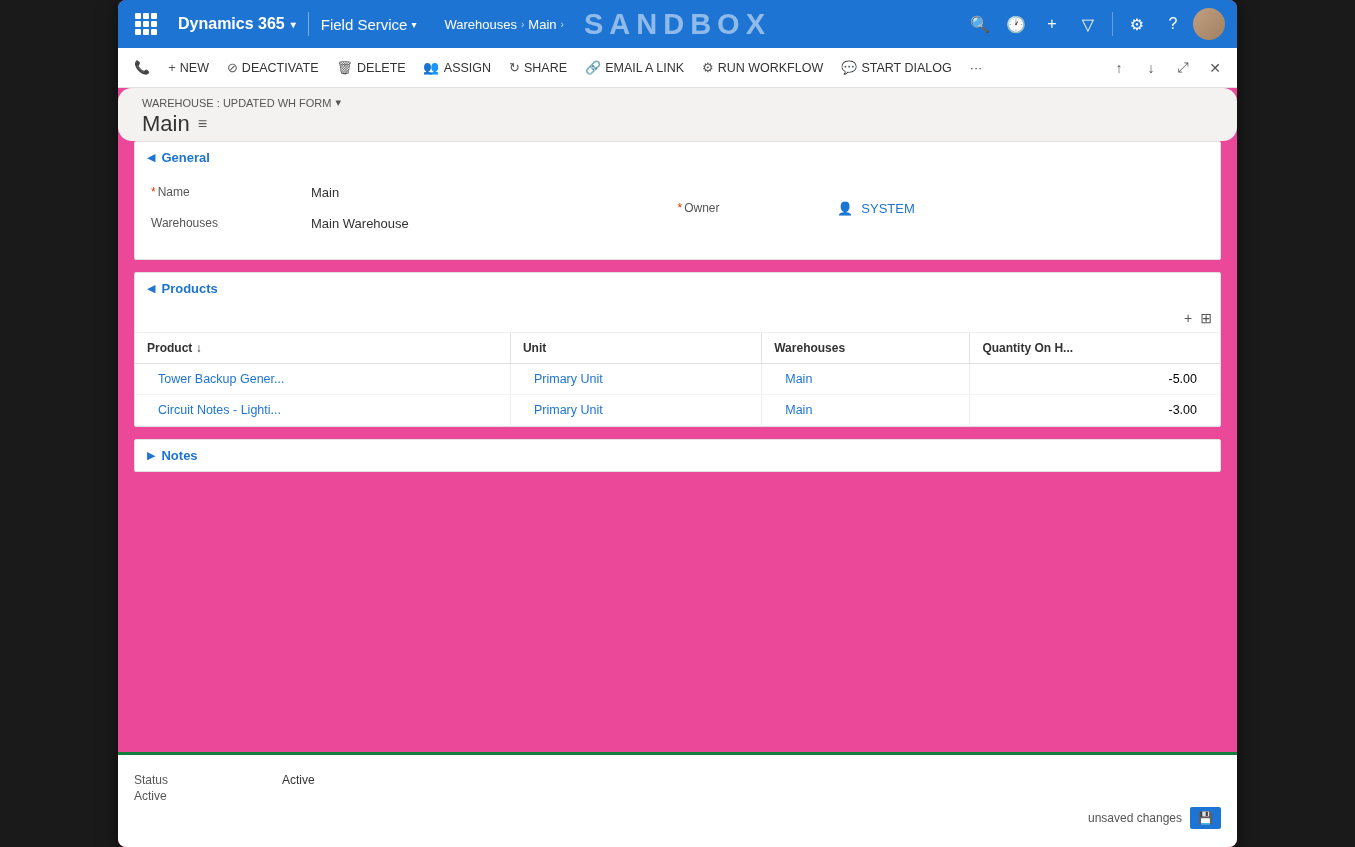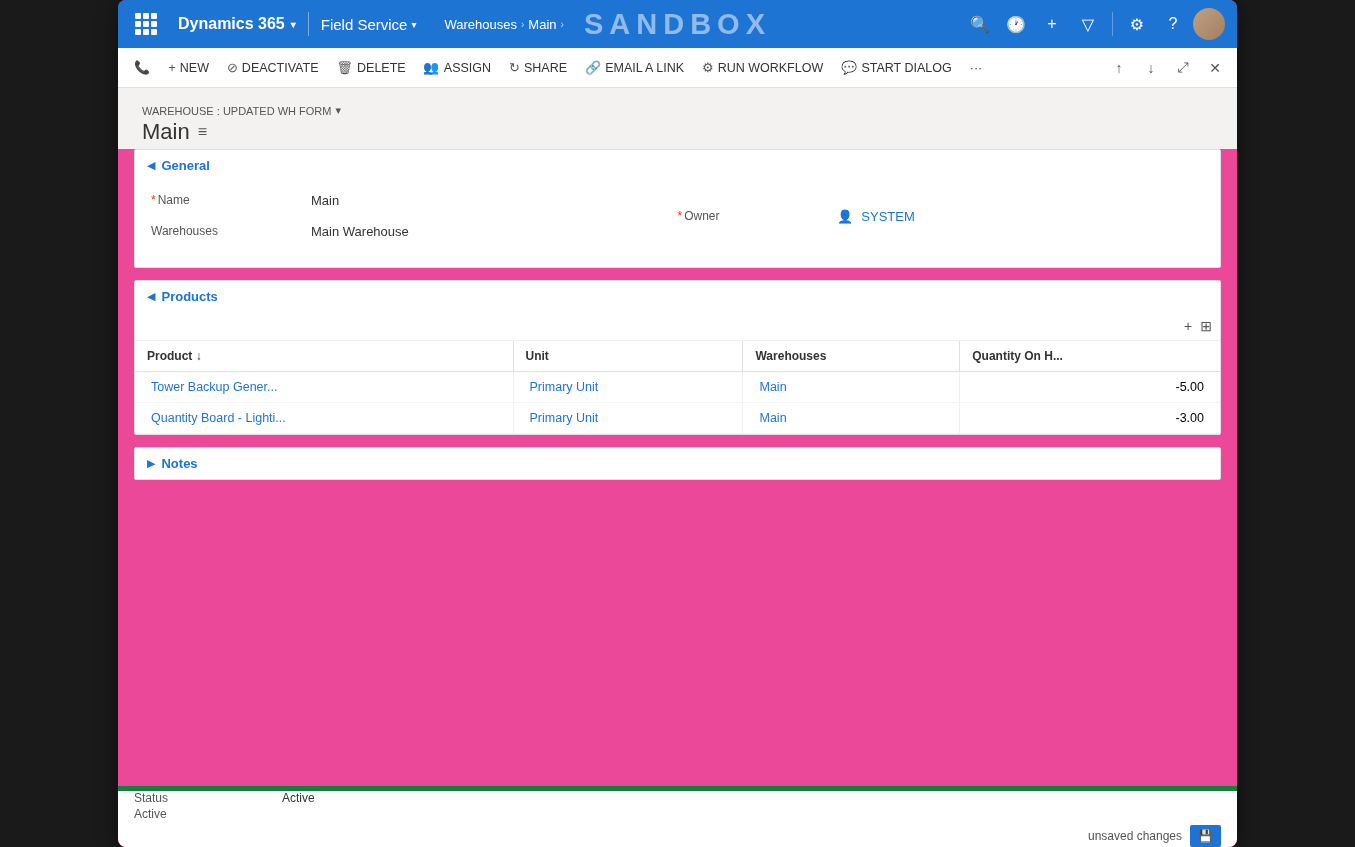--- a/index.html
+++ b/index.html
@@ -98,22 +98,23 @@
     
     .form-area {
       flex: 1;
       display: flex;
       flex-direction: column;
       overflow: hidden;
     }
 
     .form-header {
       background: #f3f2f1;
-      padding: 16px 24px 4px 24px;
+      padding: 8px 24px 4px 24px;
       flex-shrink: 0;
+      border-radius: 14px;
     }
     .form-type-label {
       font-size: 11px; color: #555; margin-bottom: 2px;
       display: flex; align-items: center; gap: 4px;
     }
     .form-title {
       font-size: 22px; font-weight: 300; color: #333;
       display: flex; align-items: center; gap: 8px;
     }
     .form-title .menu-icon { font-size: 16px; color: #555; cursor: pointer; }
@@ -172,36 +173,36 @@
     .products-table { width: 100%; border-collapse: collapse; }
     .products-table thead tr { border-bottom: 1px solid #e0e0e0; }
     .products-table th {
       padding: 8px 12px; text-align: left;
       font-size: 12px; font-weight: 600; color: #333;
       border-right: 1px solid #e0e0e0; cursor: pointer;
       white-space: nowrap;
     }
     .products-table th:last-child { border-right: none; }
     .products-table td {
-      padding: 8px 16px; font-size: 12.5px;
+      padding: 8px 23px; font-size: 12.5px;
       border-right: 1px solid #f0f0f0;
       border-bottom: 1px solid #f5f5f5;
     }
     .products-table td:last-child { border-right: none; }
     .products-table td.link { color: #1e74d2; cursor: pointer; }
     .products-table td.qty { text-align: right; }
 
     
     .notes-section .section-header { border-bottom: none; }
 
     
     .status-bar {
       background: white;
-      border-top: 5px solid #15803d;
-      padding: 0 16px;
+      border-top: 3px solid #15803d;
+      padding: 18px 16px;
       flex-shrink: 0;
       display: flex; flex-direction: column; gap: 2px;
     }
     .status-row { display: flex; align-items: center; gap: 8px; font-size: 12px; }
     .status-label { color: #555; width: 140px; }
     .status-value { color: #333; }
     .status-footer {
       display: flex; justify-content: flex-end; align-items: center;
       gap: 8px; font-size: 12px; color: #555; padding-top: 2px;
     }
@@ -386,21 +387,21 @@
               </tr>
             </thead>
             <tbody id="products-tbody">
             <tr>
       <td class="link">Tower Backup Gener...</td>
       <td class="link">Primary Unit</td>
       <td class="link">Main</td>
       <td class="qty">-5.00</td>
     </tr>
                 <tr>
-      <td class="link">Quantity Board - Lighti...</td>
+      <td class="link">Circuit Notes - Lighti...</td>
       <td class="link">Primary Unit</td>
       <td class="link">Main</td>
       <td class="qty">-3.00</td>
     </tr>
               </tbody>
           </table>
         </div>
       </div>
 
       <div class="section notes-section">

